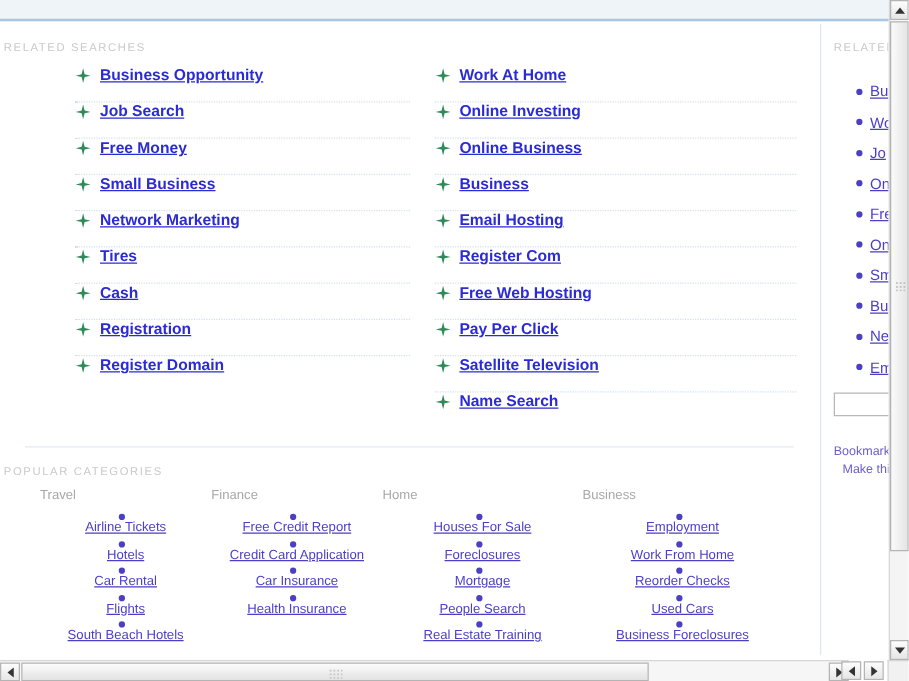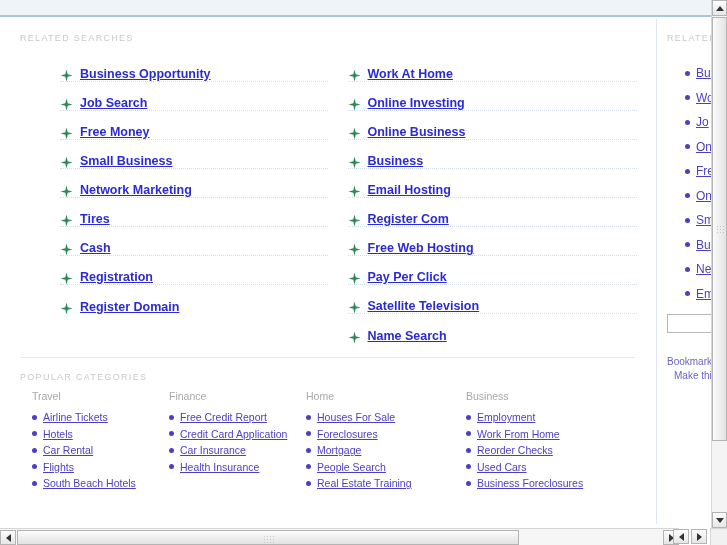--- a/index.html
+++ b/index.html
@@ -45,37 +45,37 @@
     width: 655px;
     height: 505px;
     padding: 0;
   }
 
   .section-label {
     color: #c9c9c9;
     font-size: 9px;
     letter-spacing: 1.3px;
     text-transform: uppercase;
-    padding: 14px 0 0 20px;
+    padding: 14px 0 0 3px;
   }
 
   
   .links-grid {
     display: flex;
     padding: 10px 18px 0 18px;
   }
   .links-col {
     width: 50%;
     padding: 0 0 0 42px;
   }
   .links-col.right { padding-left: 20px; }
 
   .link-row {
     display: flex;
-    align-items: flex-end;
+    align-items: flex-start;
     height: 29px;
     border-bottom: 1px dotted #d3dff0;
   }
   .link-row:last-child { border-bottom: none; }
 
   .star-icon {
     flex: 0 0 auto;
     width: 13px;
     height: 13px;
     margin-right: 7px;
@@ -109,20 +109,21 @@
 
   .cat-title {
     color: #a8a8a8;
     font-size: 10.5px;
     margin-bottom: 9px;
   }
   .cat-item {
     display: flex;
     align-items: center;
     margin-bottom: 4.5px;
+    flex-direction: column;
   }
   .dot-icon {
     flex: 0 0 auto;
     width: 5px; height: 5px;
     border-radius: 50%;
     background: #4b3fc4;
     margin-right: 6px;
   }
   .cat-link {
     color: #4b3fc4;

